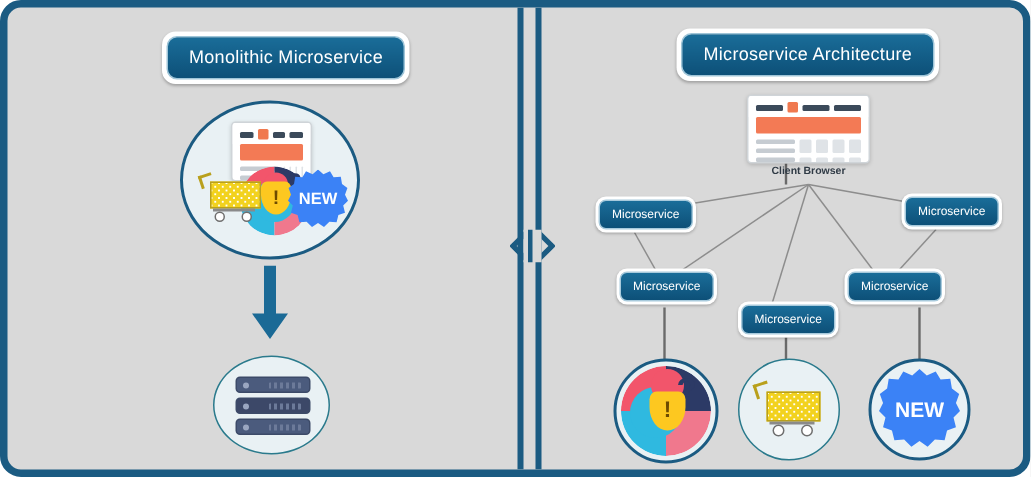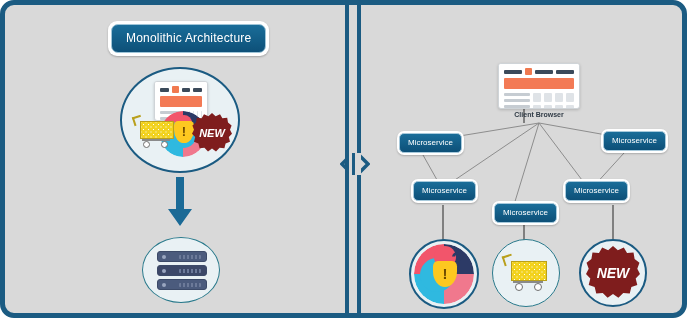--- a/index.html
+++ b/index.html
@@ -106,23 +106,22 @@
     position: absolute;
     border: 1.6px solid #6f6f6f;
     background: #ffffff;
     border-radius: 50%;
   }
   .cart .axle { position: absolute; background: #8a8a8a; }
 
   
   .starburst {
     position: absolute;
-    background: #7f1d1d;
+    background: #3b82f6;
     color: #ffffff;
-    font-style: italic;
     font-weight: bold;
     display: flex; align-items: center; justify-content: center;
     clip-path: polygon(
       50% 0%, 59% 8%, 70% 3%, 76% 13%, 88% 12%, 90% 24%, 99% 31%,
       95% 42%, 100% 52%, 92% 60%, 95% 72%, 84% 76%, 81% 88%,
       69% 87%, 60% 96%, 50% 89%, 40% 96%, 31% 87%, 19% 88%,
       16% 76%, 5% 72%, 8% 60%, 0% 52%, 5% 42%, 1% 31%, 10% 24%,
       12% 12%, 24% 13%, 30% 3%, 41% 8%
     );
   }
@@ -244,21 +243,21 @@
       <svg width="30" height="22" viewBox="0 0 30 22" xmlns="http://www.w3.org/2000/svg">
         <polyline points="11,2 2,11 11,20" fill="none" stroke="#1b5b82" stroke-width="3.5"></polyline>
         <polyline points="19,2 28,11 19,20" fill="none" stroke="#1b5b82" stroke-width="3.5"></polyline>
         <rect x="9" y="0" width="12" height="22" fill="#d9d9d9"></rect>
         <rect x="12" y="0" width="3" height="22" fill="#1b5b82"></rect>
       </svg>
     </div>
   </div>
 
   <div class="title-wrap" id="title-mono">
-    <div class="title-box">Monolithic Architecture</div>
+    <div class="title-box">Monolithic Microservice</div>
   </div>
 
   <div class="circ" id="mono-circle">
 
     <div class="browser" style="left:32px; top:12px; width:54px; height:40px;">
       <div class="chrome">
         <span class="tabdash"></span>
         <span class="tabdot"></span>
         <span class="tabdash"></span>
         <span class="tabdash"></span>
@@ -320,20 +319,23 @@
         <span class="led"></span>
         <span class="vent"></span>
       </div>
       <div class="unit" style="top:28px; height:11px;">
         <span class="led"></span>
         <span class="vent"></span>
       </div>
     </div>
   </div>
 
+  <div class="title-wrap" id="title-micro">
+    <div class="title-box">Microservice Architecture</div>
+  </div>
 
   <div class="browser" style="left:493px; top:58px; width:82px; height:46px;">
     <div class="chrome">
       <span class="tabdash"></span>
       <span class="tabdot"></span>
       <span class="tabdash"></span>
       <span class="tabdash"></span>
     </div>
     <div class="hero"></div>
     <div class="body">

